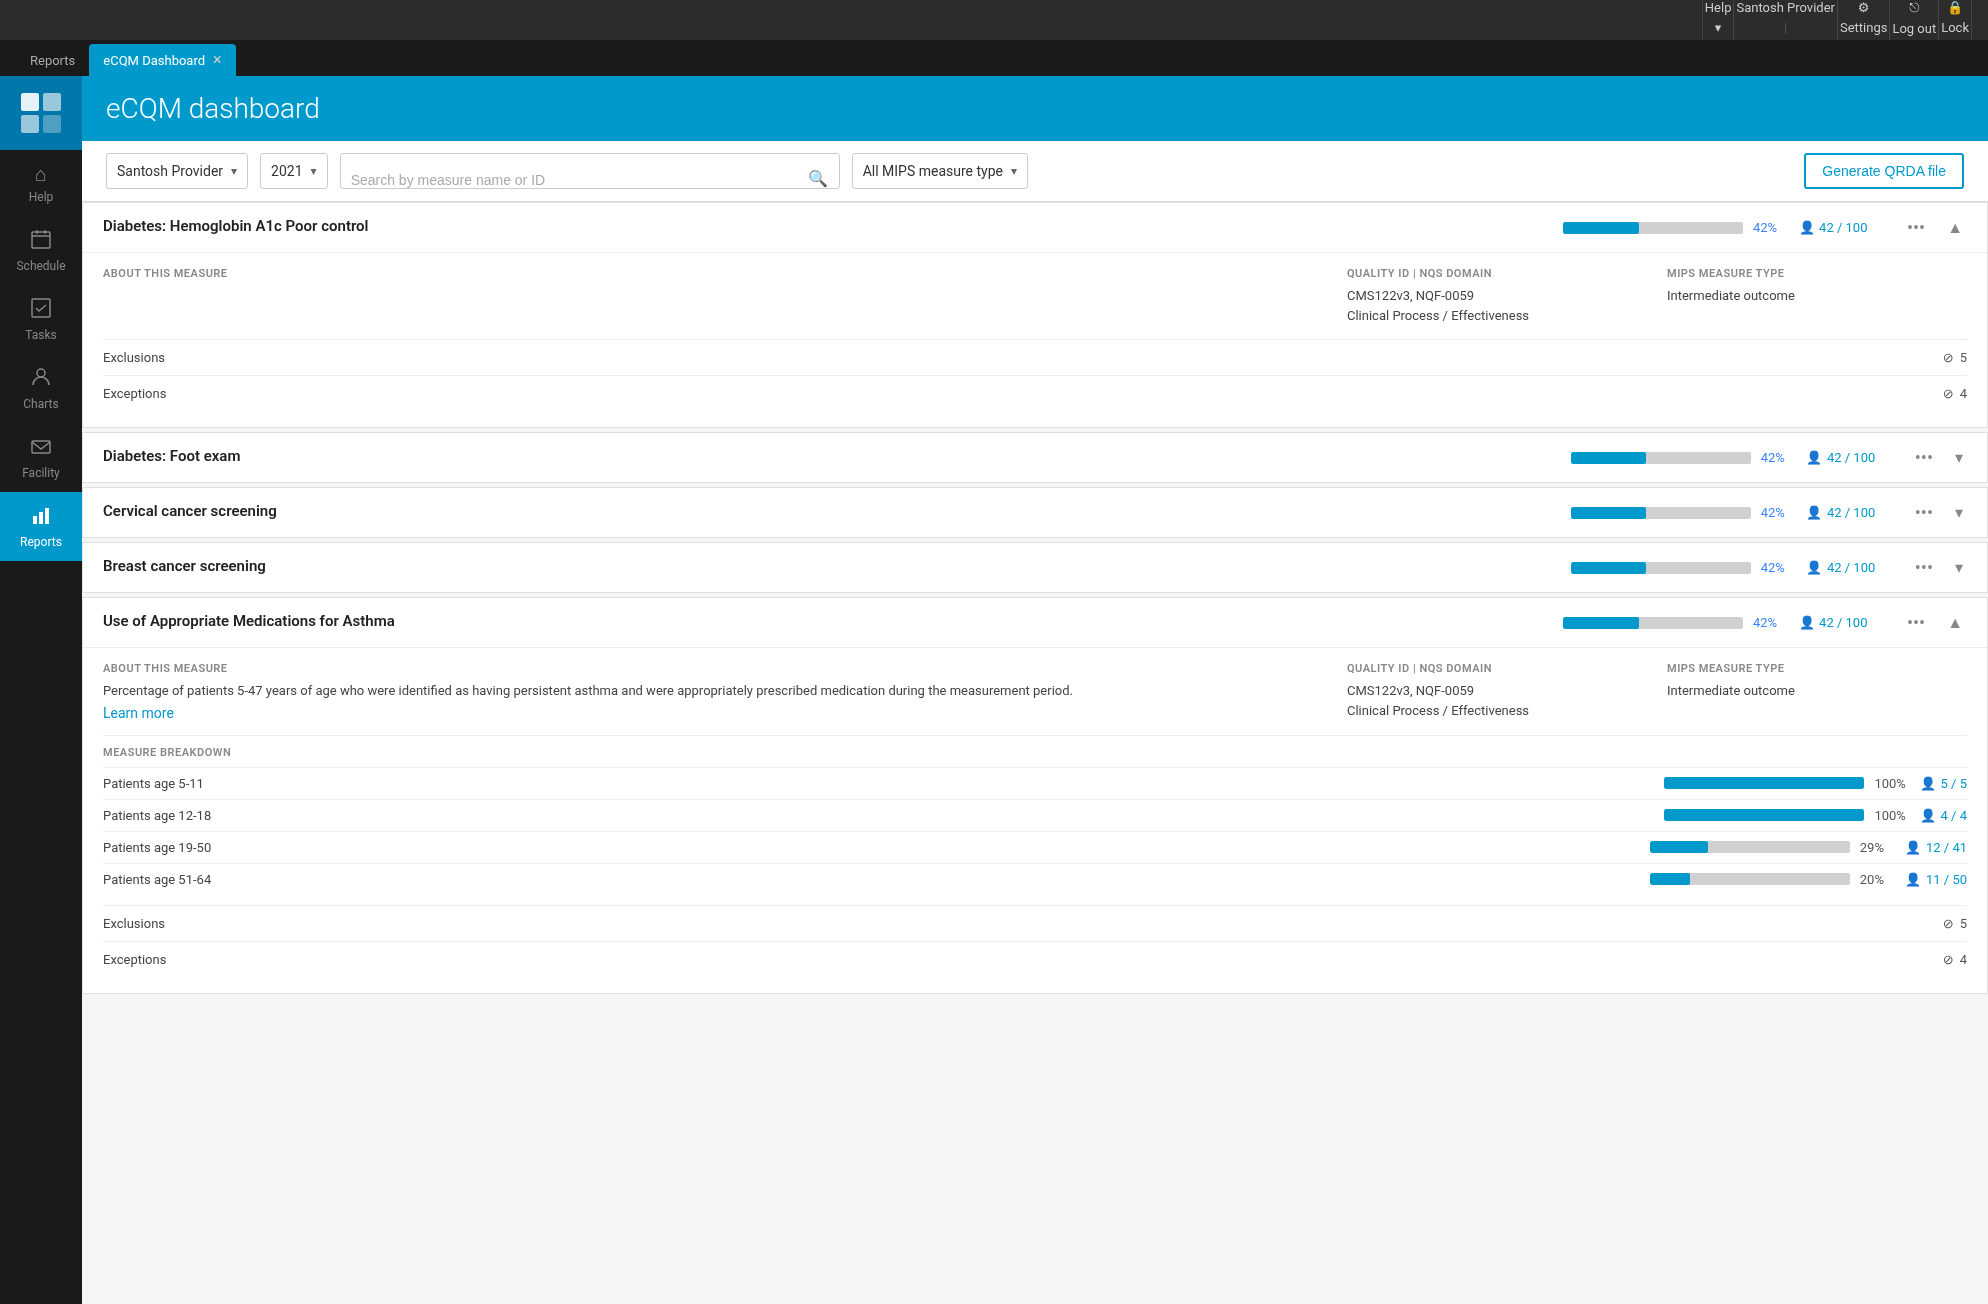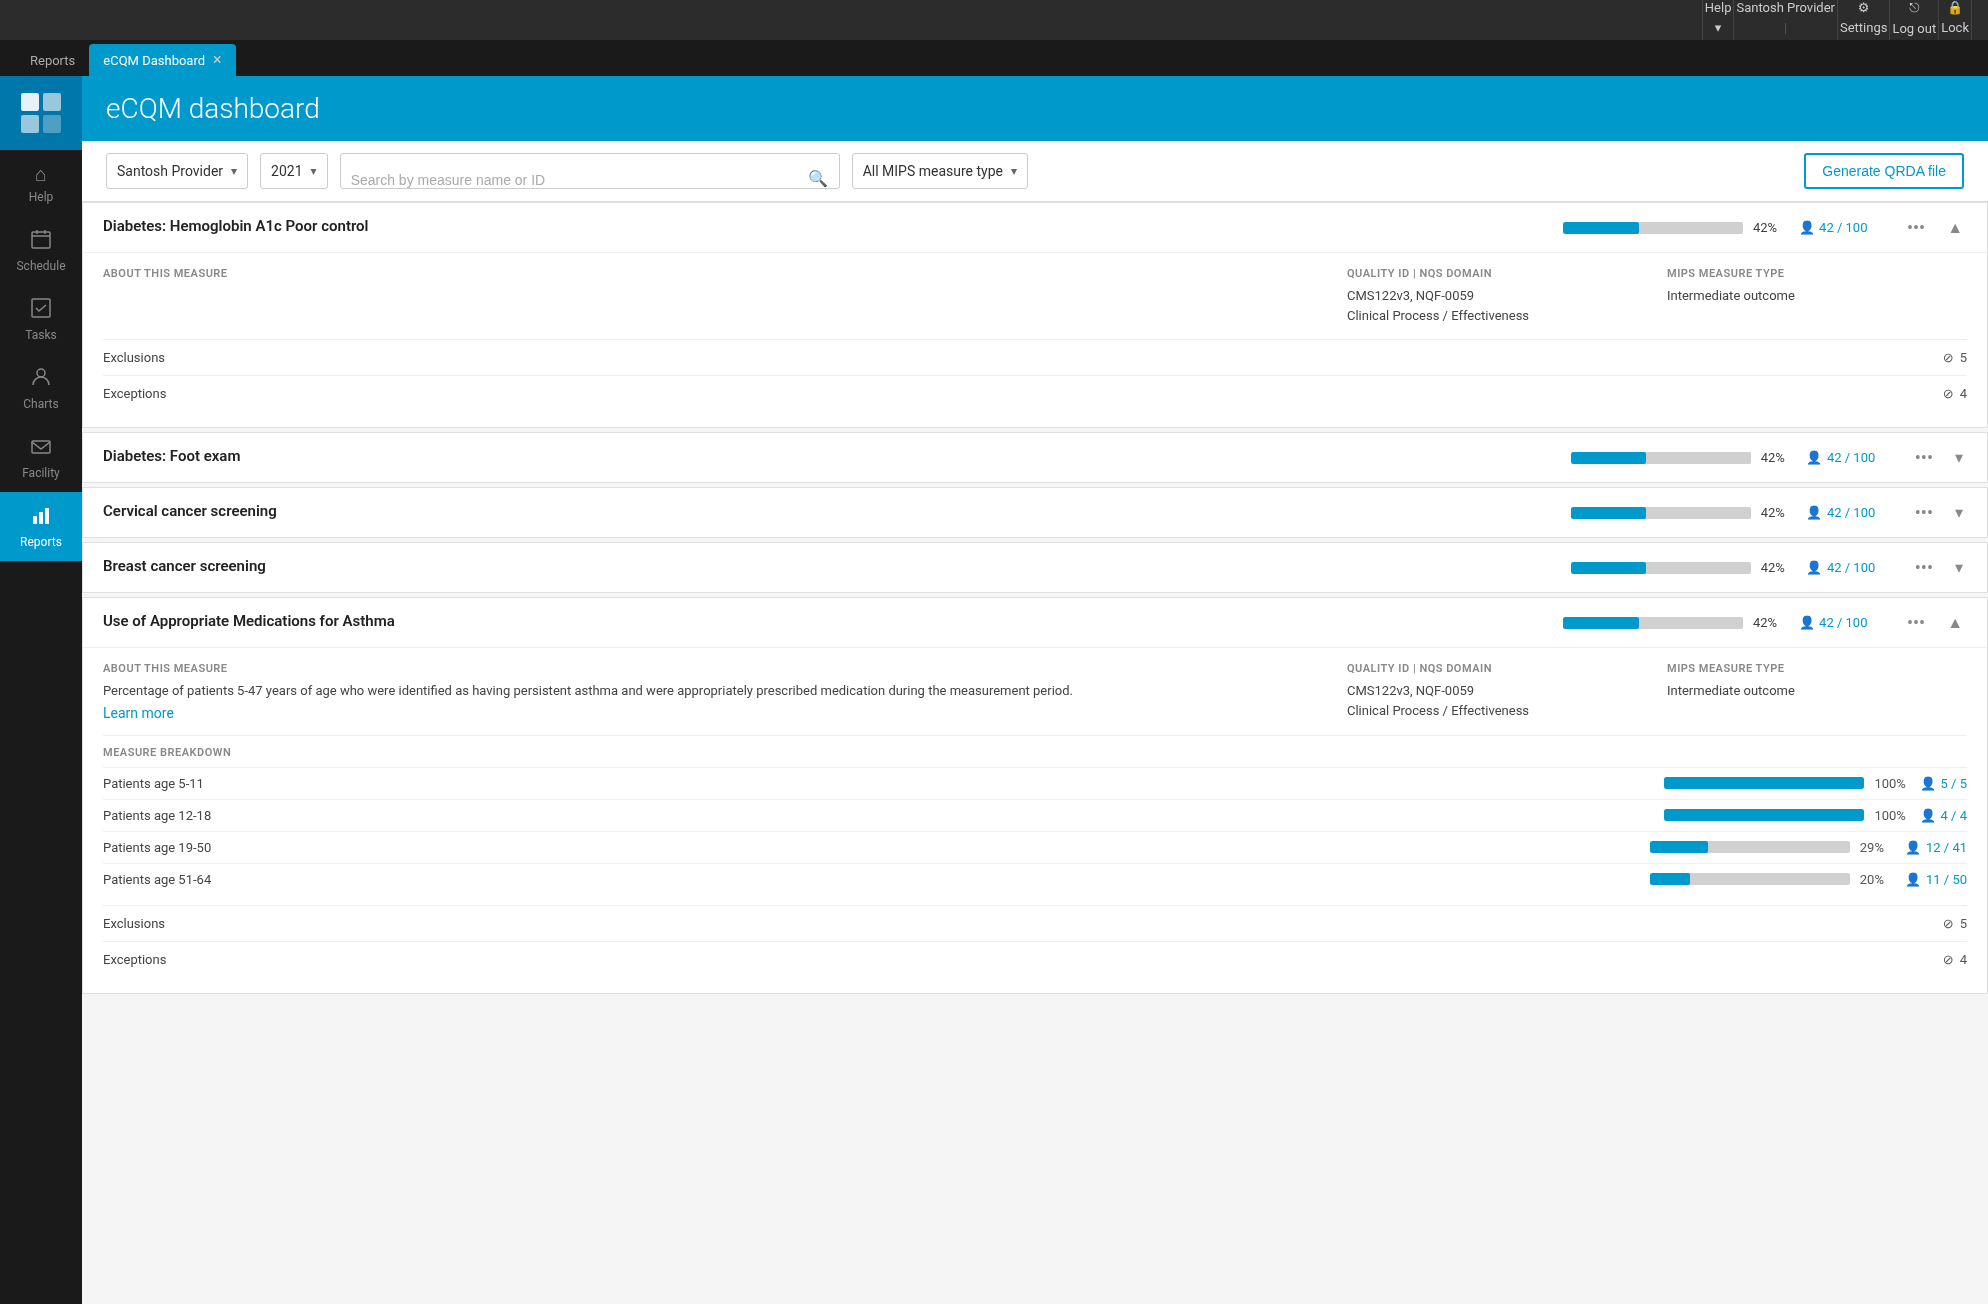--- a/index.html
+++ b/index.html
@@ -219,21 +219,21 @@
       border-radius: 2px;
       overflow: hidden;
     }
     .progress-bar-fill {
       height: 100%;
       background: #0099cc;
       border-radius: 2px;
     }
     .progress-pct {
       font-size: 13px;
-      color: #404040;
+      color: #3b82f6;
       min-width: 36px;
     }
     .patient-count {
       color: #0099cc;
       font-size: 13px;
       min-width: 90px;
       display: flex;
       align-items: center;
       gap: 4px;
     }

